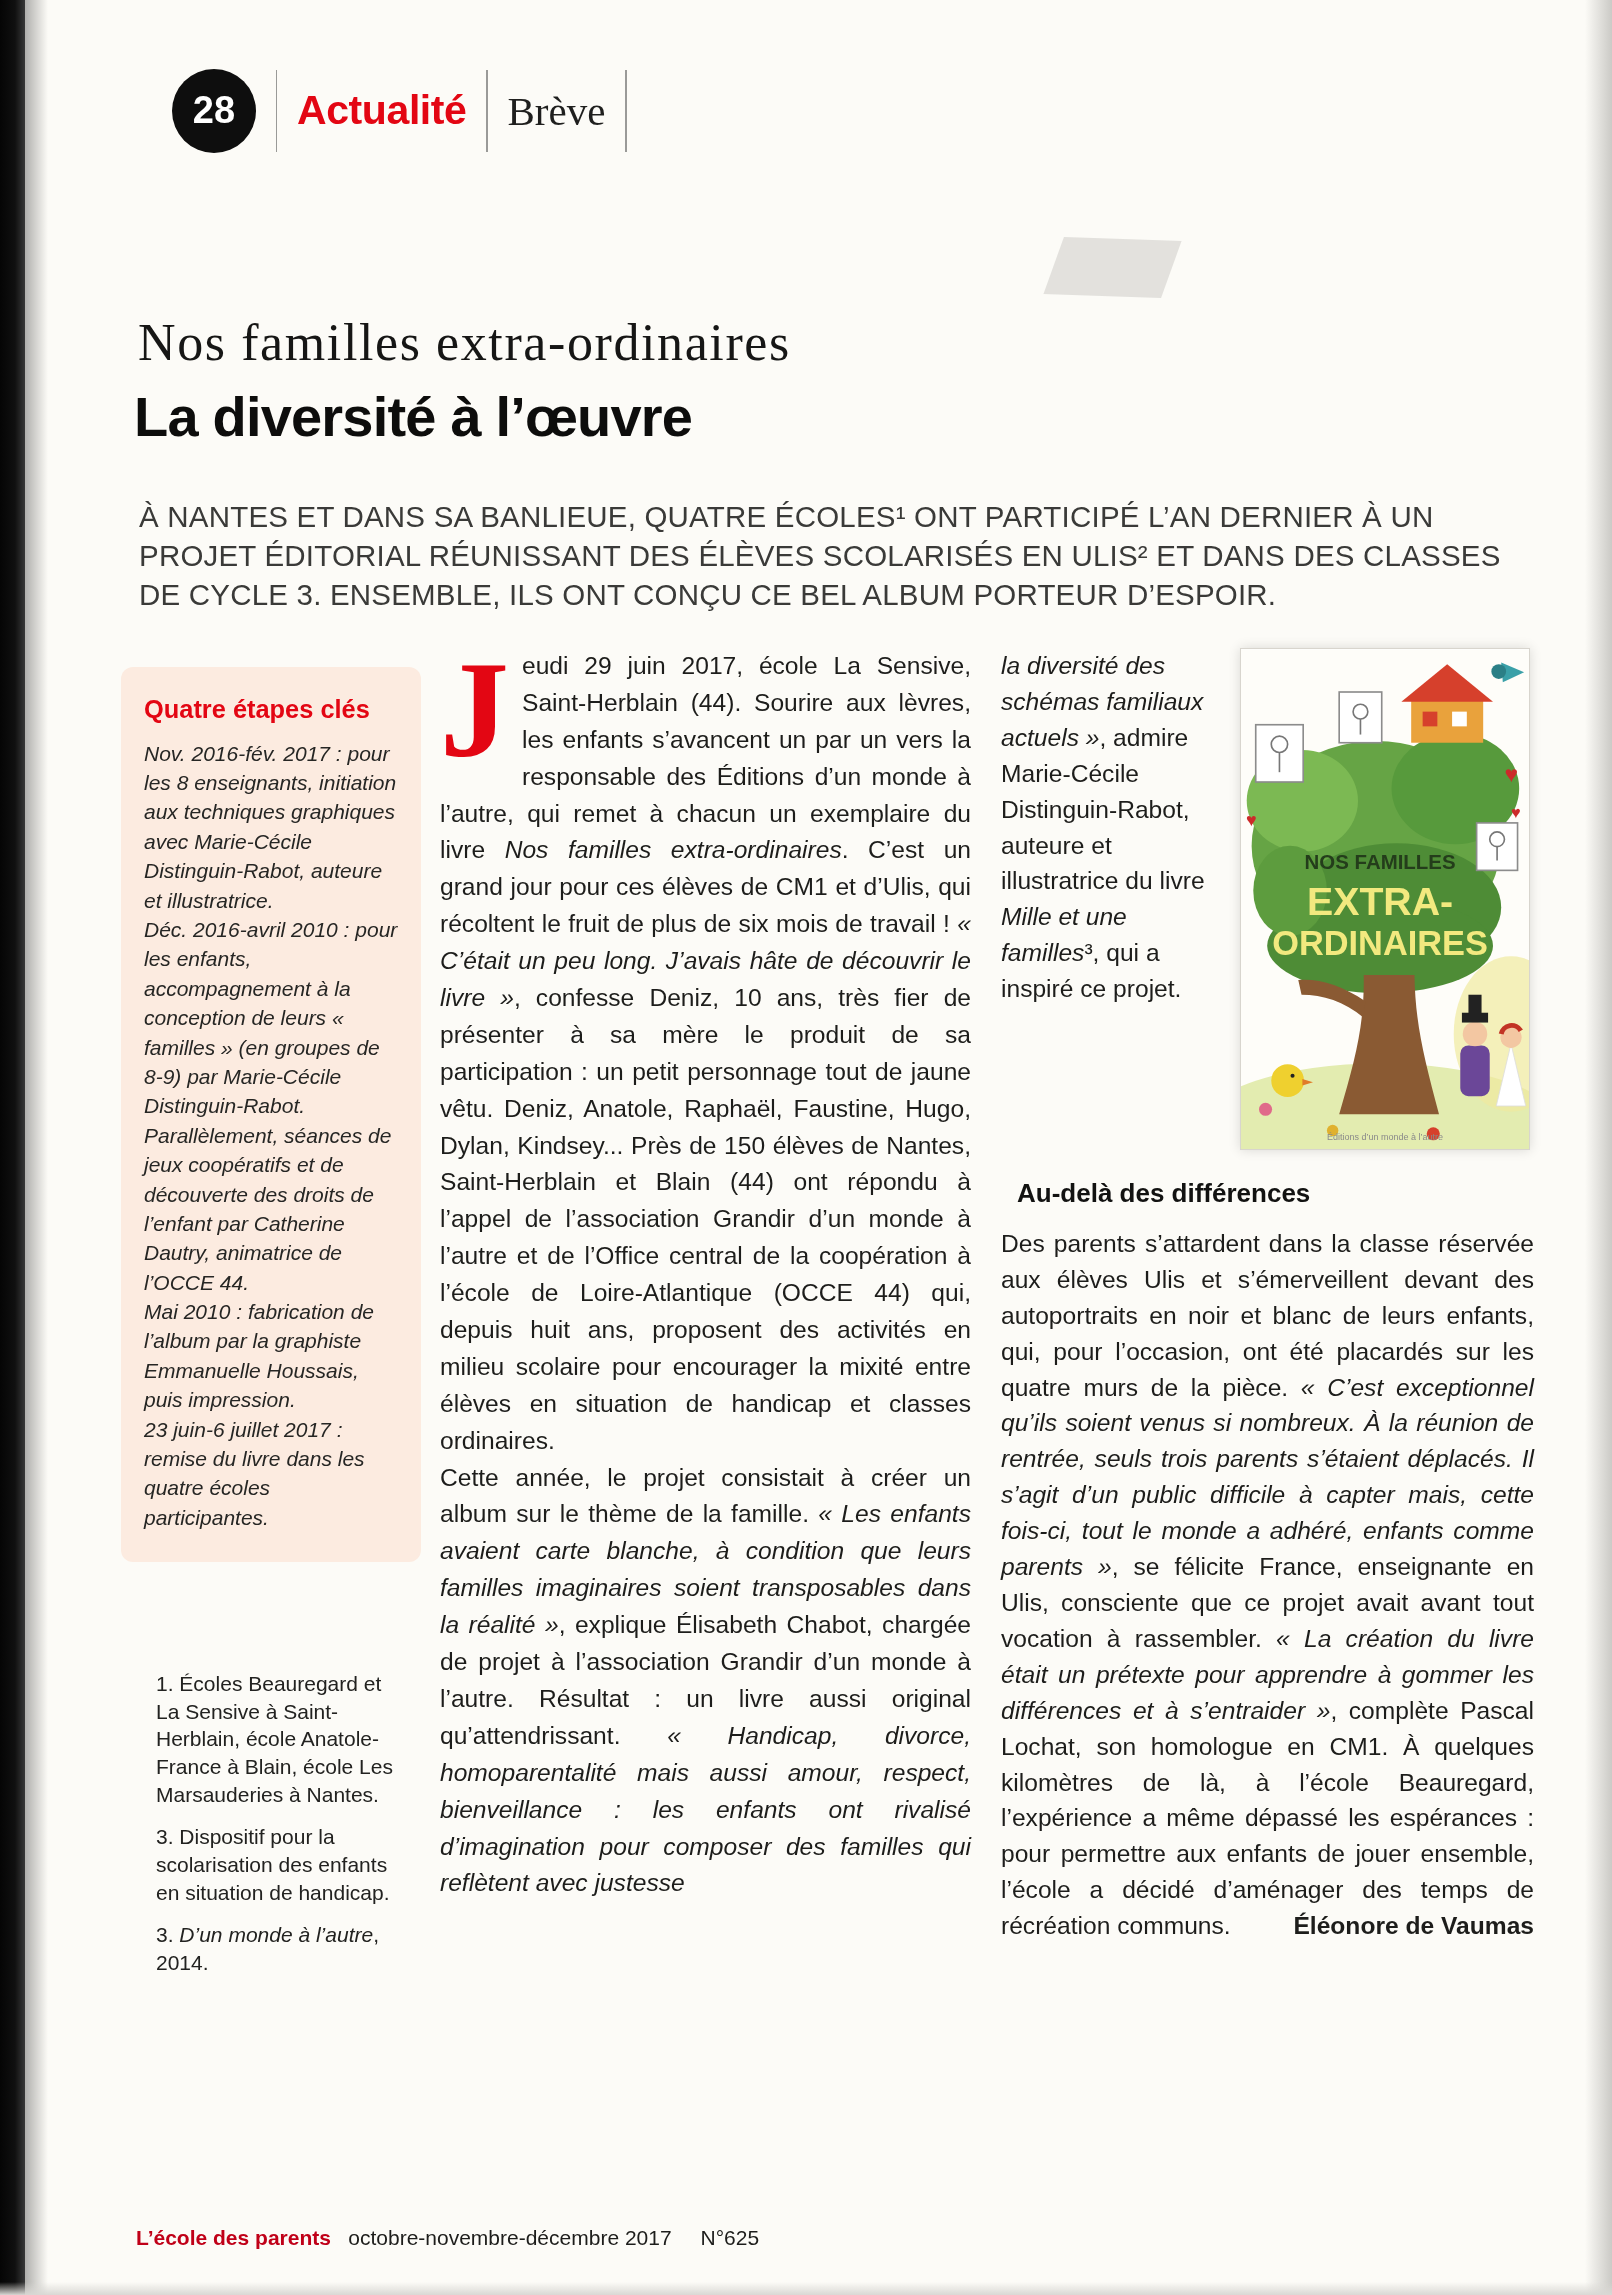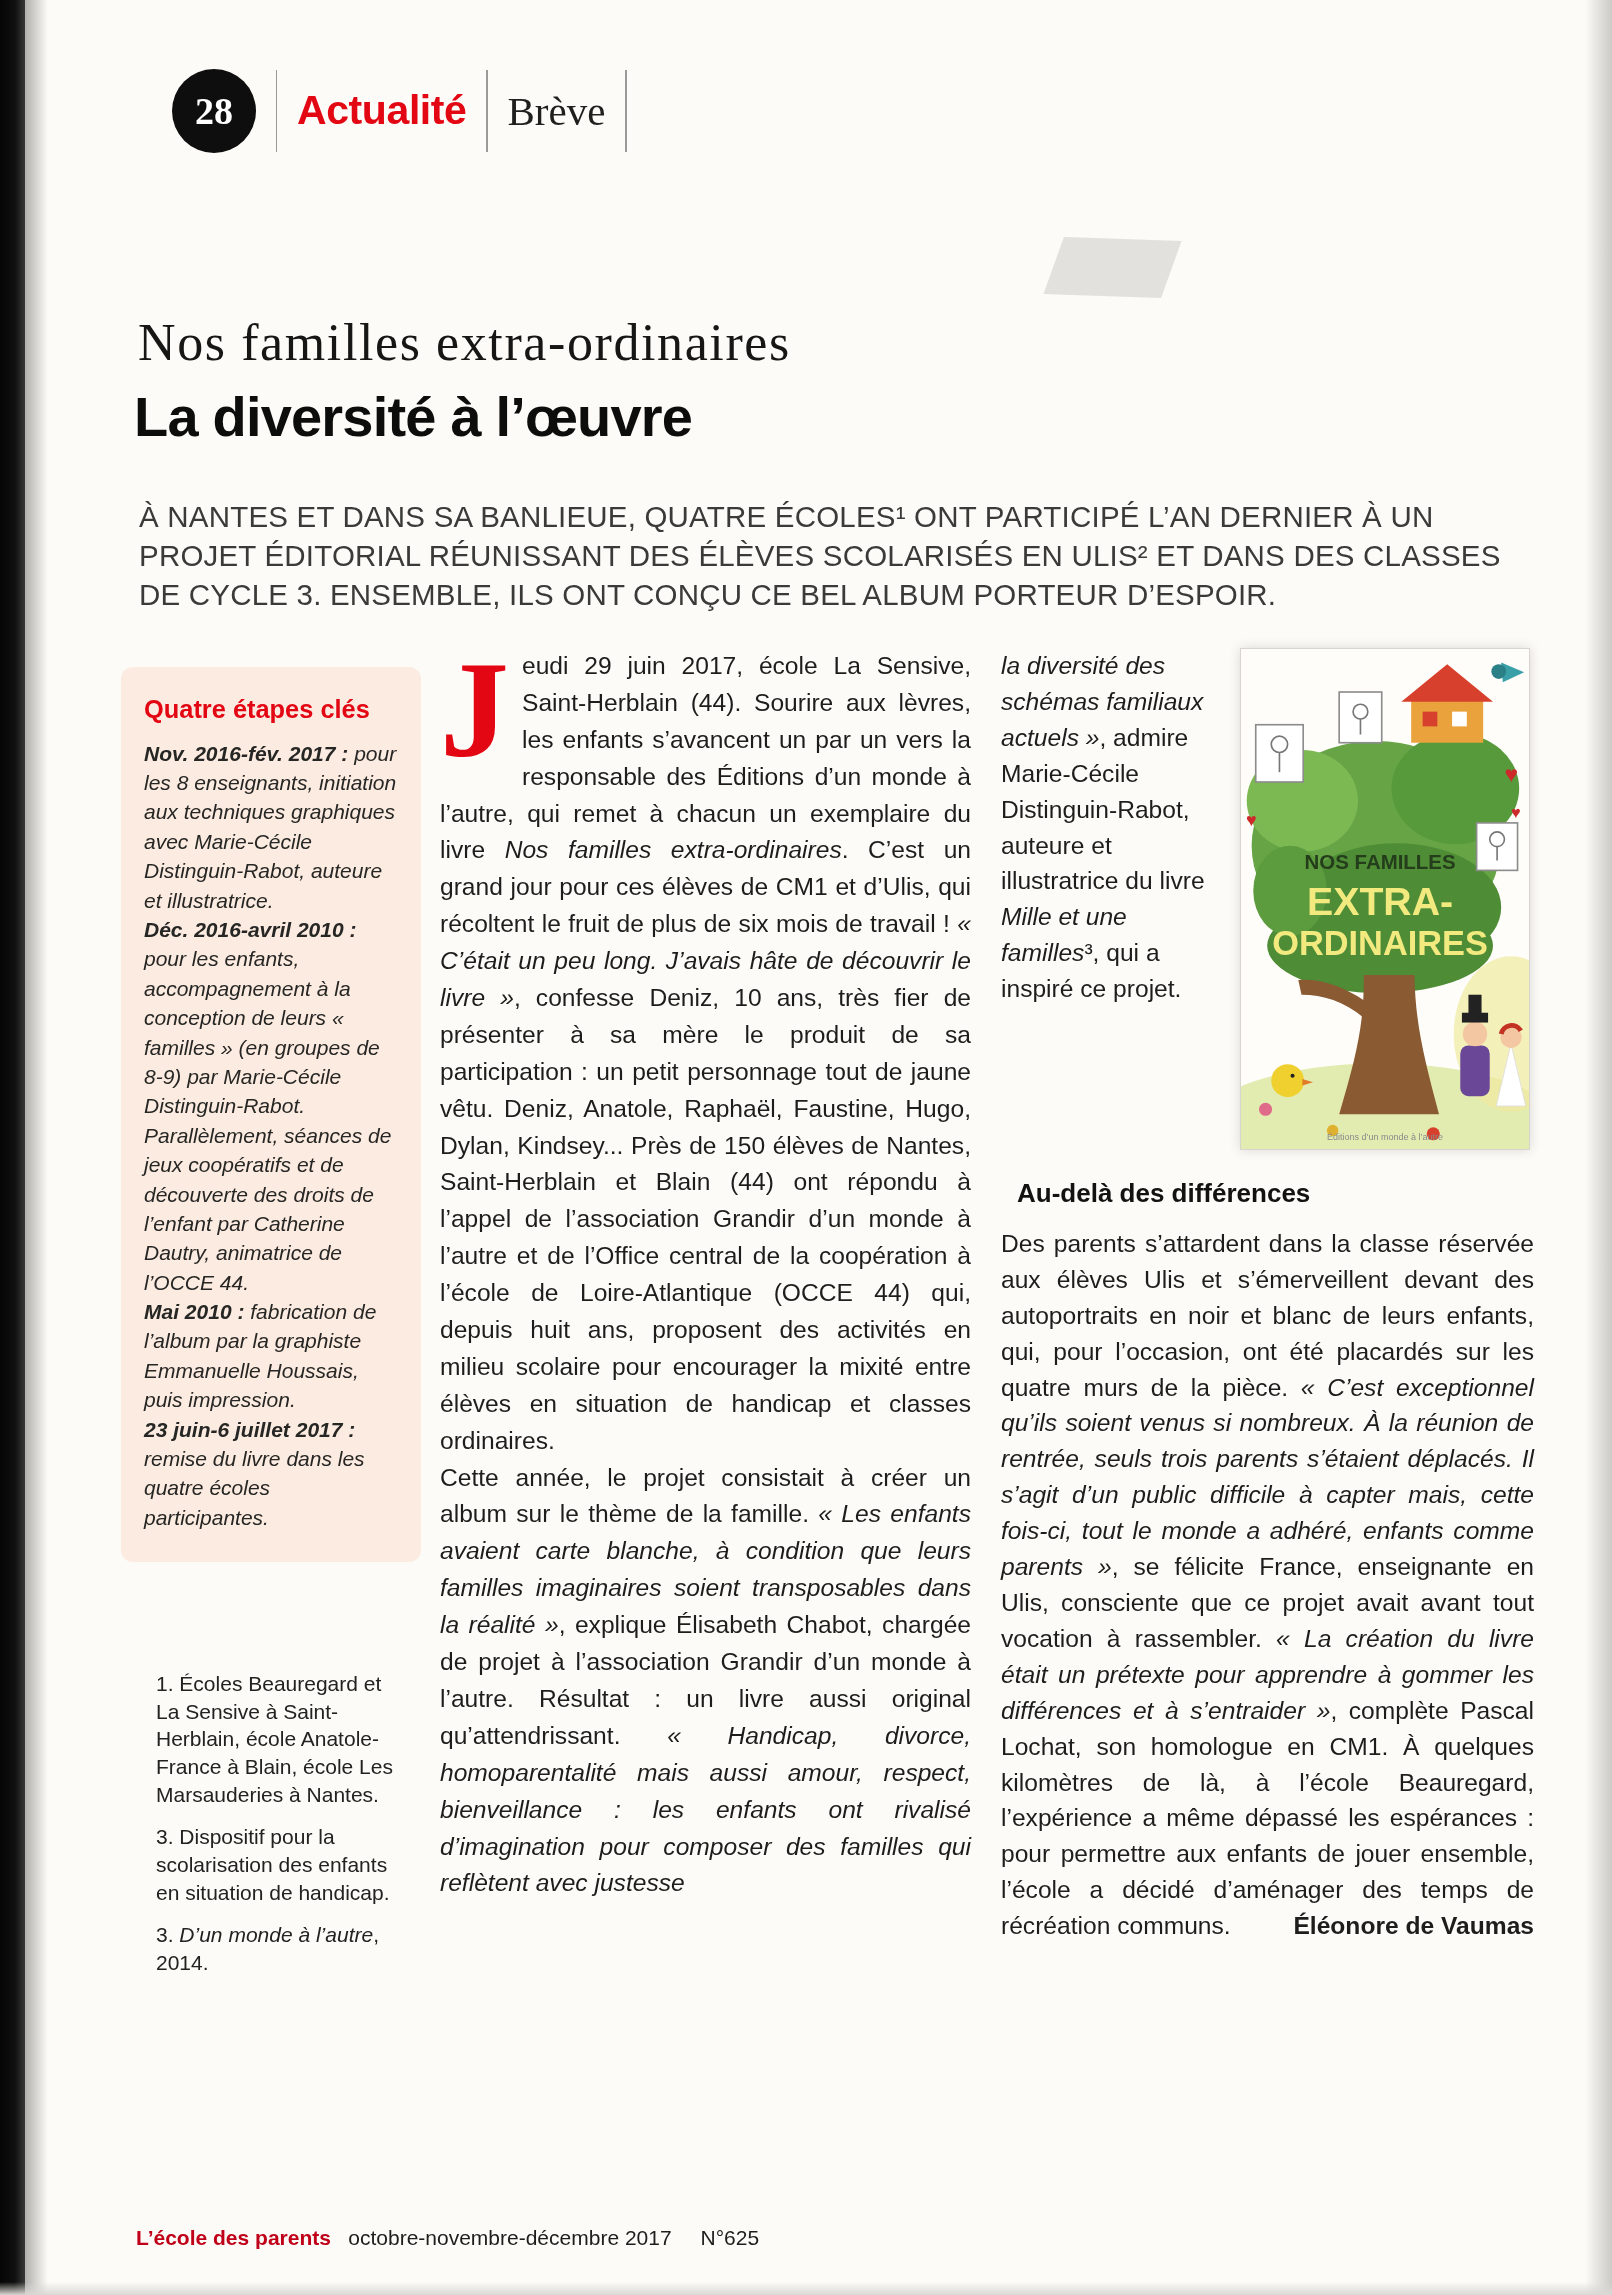--- a/index.html
+++ b/index.html
@@ -17,40 +17,40 @@
   .edge-right { position:absolute; right:0; top:0; width:28px; height:100%;
     background:linear-gradient(270deg,#c9c8c4,rgba(252,251,247,0)); }
   .edge-bottom { position:absolute; bottom:0; left:0; width:100%; height:13px;
     background:linear-gradient(0deg,#d9d8d4,rgba(252,251,247,0)); }
   .artifact { position:absolute; left:1053px; top:239px; width:119px; height:57px;
     background:#c9c8c4; opacity:.5; transform:skewX(-18deg) rotate(2deg); }
 
   
   .masthead { position:absolute; left:172px; top:66px; display:flex; align-items:center; height:89px; }
   .page-badge { width:84px; height:84px; border-radius:50%; background:#0e0e0e; color:#fff;
-    display:flex; align-items:center; justify-content:center; font-size:38px; font-weight:700; flex:0 0 auto;font-family:Liberation Serif, serif; }
+    display:flex; align-items:center; justify-content:center; font-size:38px; font-weight:700; flex:0 0 auto; }
   .vrule { width:1.6px; height:82px; background:#9a9a98; margin:0 19.7px; flex:0 0 auto; }
   .section { color:#e30613; font-weight:700; font-size:41px; letter-spacing:-0.4px; }
   .rubric { font-family:"Liberation Serif", serif; font-size:41px; color:#1f1f1e; }
 
   
   .kicker { position:absolute; left:138px; top:313px; font-family:"Liberation Serif", serif;
     font-weight:400; font-size:52px; letter-spacing:1.6px; color:#161615; }
   .title { position:absolute; left:134px; top:384px; font-size:56px; font-weight:700;
     letter-spacing:-0.8px; color:#0d0d0c; }
   .lede { position:absolute; left:139px; top:497px; width:1393px; font-size:29.5px;
     line-height:1.33; letter-spacing:0.2px; color:#3a3a38; }
 
   
   .sidebar-box { position:absolute; left:121px; top:667px; width:300px;
     background:#fcebe0; padding:24.6px 21px 29.5px 23px;
     font-style:italic; font-size:21px; line-height:1.4; color:#262624;border-radius:12px; }
   .sidebar-title { font-style:normal; color:#e30613; font-weight:700; font-size:25.4px; margin-bottom:11.5px; }
   .sidebar-box p { margin:0; text-align:left; }
-  .b { font-weight:700; }
+  .b { font-weight:400; }
 
   
   .footnotes { position:absolute; left:136px; top:1670px; width:238px;
     font-size:21px; line-height:1.32; color:#222220;margin-left:20px; }
   .footnotes .note { margin-bottom:14.8px; }
 
   
   .col2 { position:absolute; left:440px; top:648px; width:531px;
     font-size:24.6px; line-height:1.5; text-align:justify; color:#1d1d1b; }
   .dropcap { float:left; font-family:"Liberation Serif", serif; font-weight:700;

